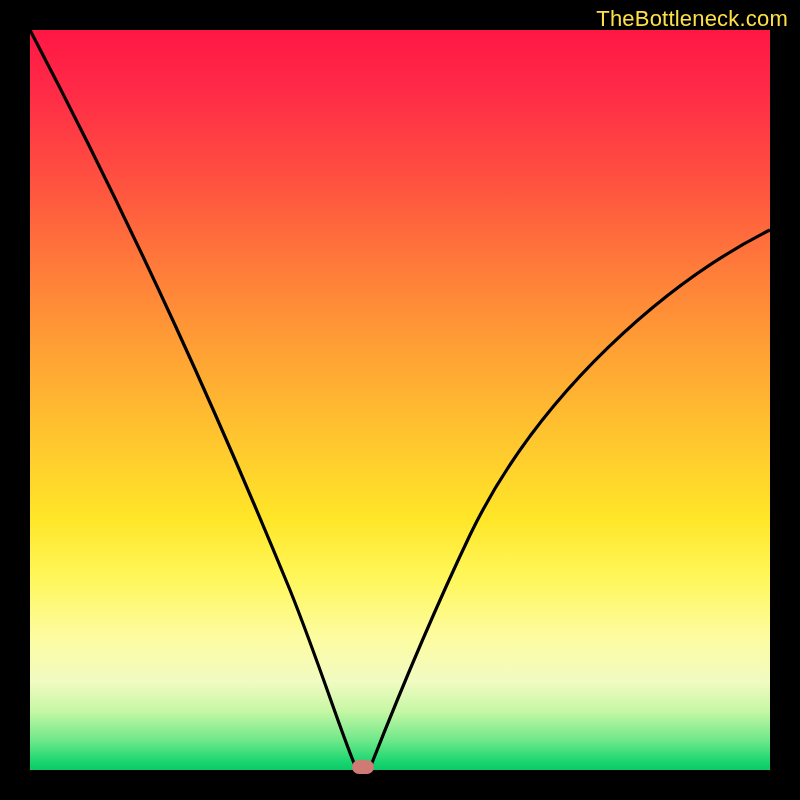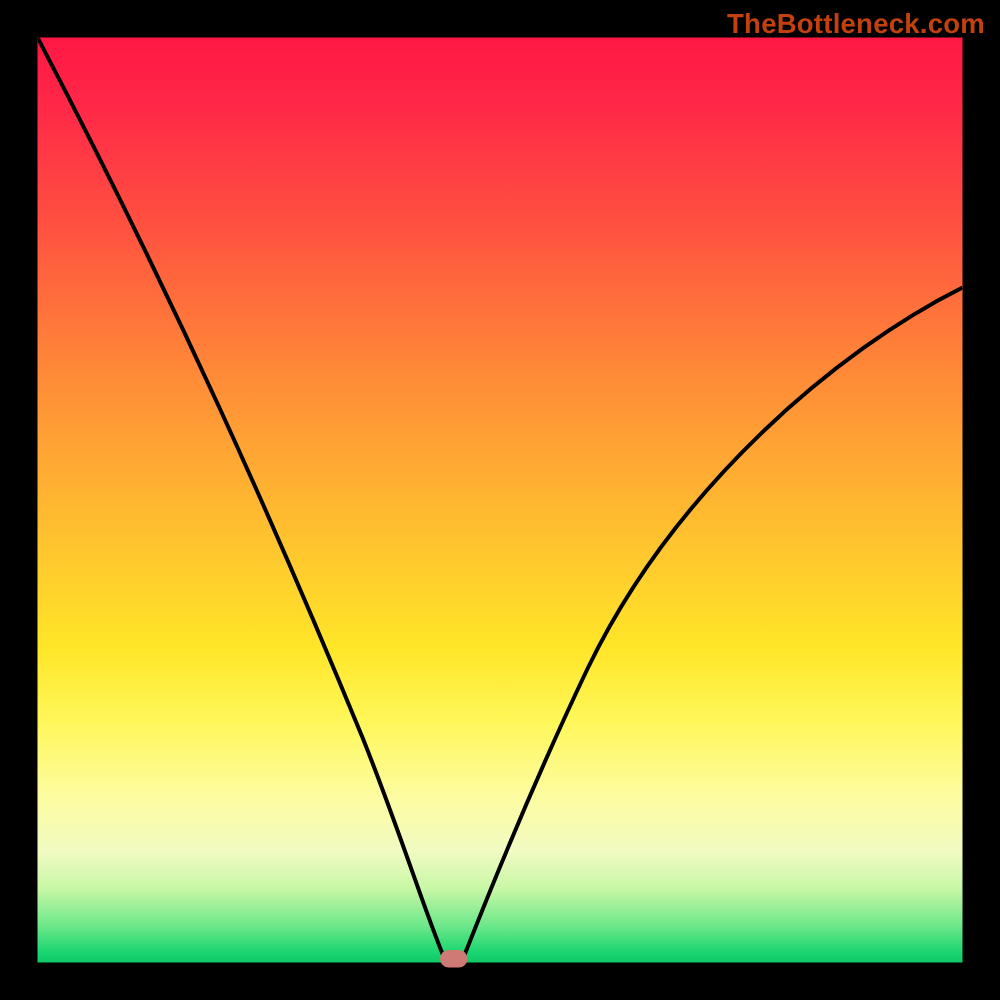--- a/index.html
+++ b/index.html
@@ -39,25 +39,24 @@
       #c7f7a5 92%,
       #6ee88a 96%,
       #17d56f 99%,
       #0fc867 100%
     );
   }
   .watermark {
     position: absolute;
     top: 6px;
     right: 12px;
-    color: #c2410c;
+    color: #fde047;
     font-size: 22px;
     letter-spacing: 0.2px;
     user-select: none;
-    font-weight: bold;
   }
   .marker {
     position: absolute;
     width: 22px;
     height: 14px;
     border-radius: 7px;
     background: #cf7a74;
     transform: translate(-50%, -50%);
   }
   svg.curve {

